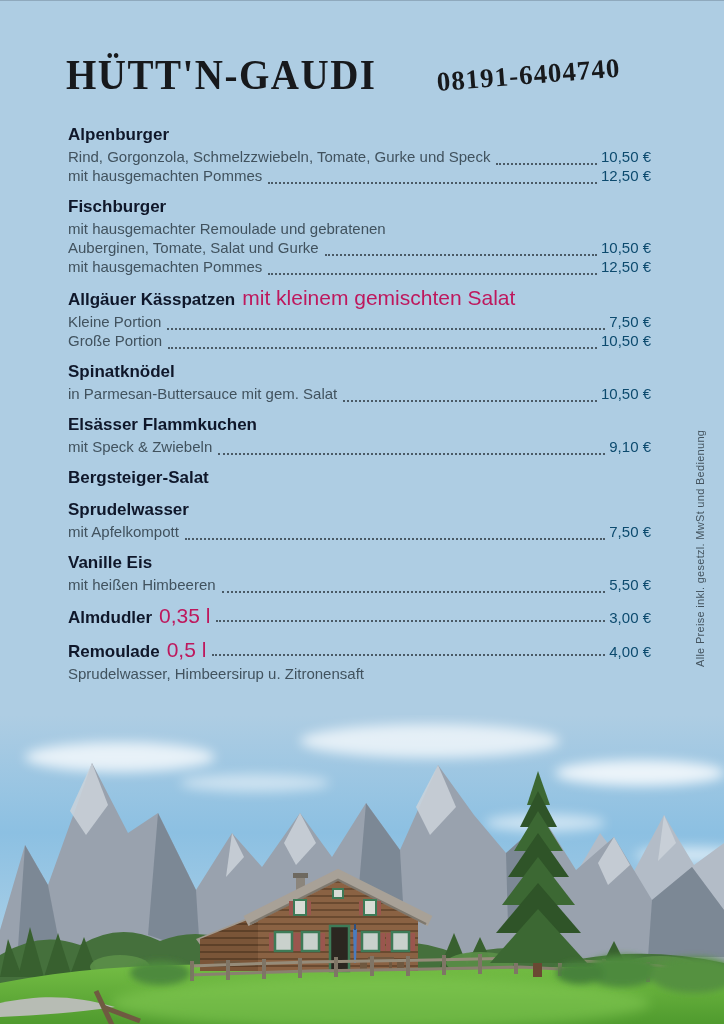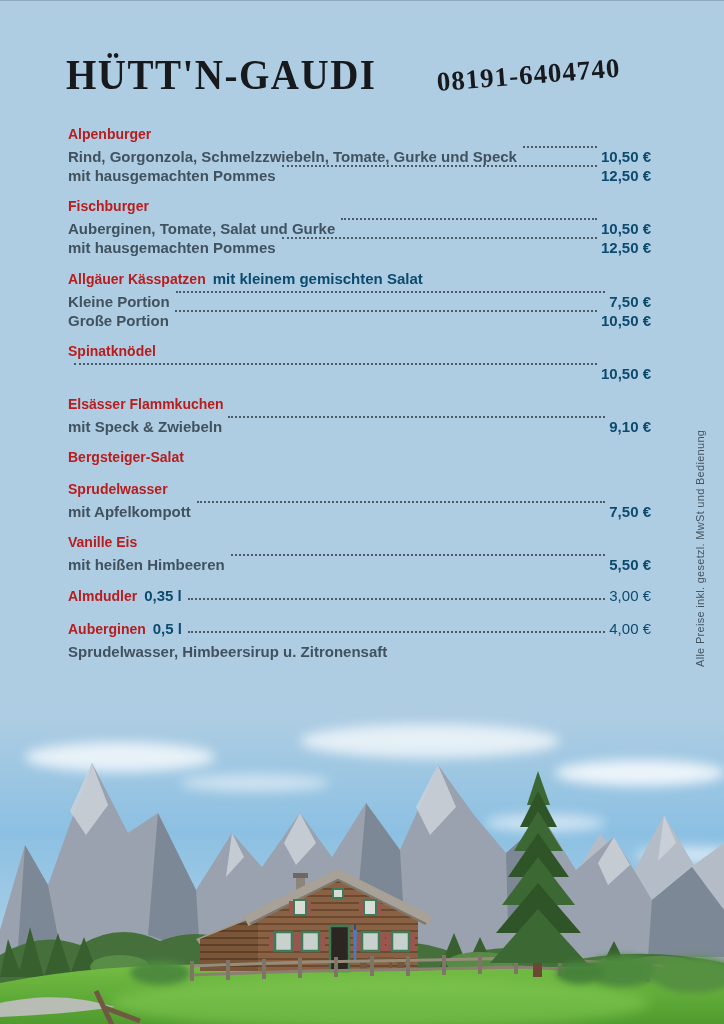--- a/index.html
+++ b/index.html
@@ -21,23 +21,23 @@
     position:absolute; left:438px; top:66px;
     font-family:"Liberation Serif", serif;
     font-size:27px; font-weight:700; letter-spacing:1px;
     color:#17191c; transform:rotate(-4.5deg); transform-origin:left bottom;
     white-space:nowrap;
   }
   
   .menu { position:absolute; left:68px; top:123px; width:583px; }
   .menu-section { margin-bottom:11px; }
   .sec-head { display:flex; align-items:baseline; line-height:21px; margin-bottom:2px; }
-  .sec-title { font-size:14px; font-weight:700; color:#b91c1c; white-space:nowrap;text-align:right; }
-  .sec-note { font-size:15px; font-weight:700; color:#0c4a6e; margin-left:7px; white-space:nowrap; }
-  .row { display:flex; align-items:flex-start; line-height:19px; font-size:15px; color:#41525e;font-weight:bold; }
+  .sec-title { font-size:17px; font-weight:700; color:#0f172a; white-space:nowrap;text-align:right; }
+  .sec-note { font-size:21px; font-weight:400; color:#be185d; margin-left:7px; white-space:nowrap; }
+  .row { display:flex; align-items:flex-end; line-height:19px; font-size:15px; color:#41525e; }
   .row .txt { white-space:nowrap; }
   .dots { flex:1; height:0; border-bottom:2px dotted #4a5a66; margin:0 4px 0 6px; min-width:12px; transform:translateY(-1px); }
   .price { white-space:nowrap; font-size:15px; color:#0c4a6e; }
   
   .footnote {
     position:absolute; left:694px; top:436px; height:230px; width:17px;
     writing-mode:vertical-rl; transform:rotate(180deg);
     font-size:11px; color:#44545f; letter-spacing:0.3px; white-space:nowrap;
     text-align:center;
   }
@@ -66,20 +66,23 @@
         <div class="row">
           <span class="txt">mit hausgemachten Pommes</span>
           <span class="dots"></span>
           <span class="price">12,50 €</span>
         </div>
       </div>
       <div class="menu-section">
         <div class="sec-head">
           <span class="sec-title">Fischburger</span>
         </div>
+        <div class="row noprice">
+          <span class="txt">mit hausgemachter Remoulade und gebratenen</span>
+        </div>
         <div class="row">
           <span class="txt">Auberginen, Tomate, Salat und Gurke</span>
           <span class="dots"></span>
           <span class="price">10,50 €</span>
         </div>
         <div class="row">
           <span class="txt">mit hausgemachten Pommes</span>
           <span class="dots"></span>
           <span class="price">12,50 €</span>
         </div>
@@ -98,20 +101,21 @@
           <span class="txt">Große Portion</span>
           <span class="dots"></span>
           <span class="price">10,50 €</span>
         </div>
       </div>
       <div class="menu-section">
         <div class="sec-head">
           <span class="sec-title">Spinatknödel</span>
         </div>
         <div class="row">
+          <span class="txt">in Parmesan-Buttersauce mit gem. Salat</span>
           <span class="dots"></span>
           <span class="price">10,50 €</span>
         </div>
       </div>
       <div class="menu-section">
         <div class="sec-head">
           <span class="sec-title">Elsässer Flammkuchen</span>
         </div>
         <div class="row">
           <span class="txt">mit Speck &amp; Zwiebeln</span>
@@ -147,21 +151,21 @@
       <div class="menu-section">
         <div class="sec-head">
           <span class="sec-title">Almdudler</span>
           <span class="sec-note">0,35 l</span>
           <span class="dots"></span>
           <span class="price">3,00 €</span>
         </div>
       </div>
       <div class="menu-section">
         <div class="sec-head">
-          <span class="sec-title">Auberginen</span>
+          <span class="sec-title">Remoulade</span>
           <span class="sec-note">0,5 l</span>
           <span class="dots"></span>
           <span class="price">4,00 €</span>
         </div>
         <div class="row noprice">
           <span class="txt">Sprudelwasser, Himbeersirup u. Zitronensaft</span>
         </div>
       </div>
     </div>
 

